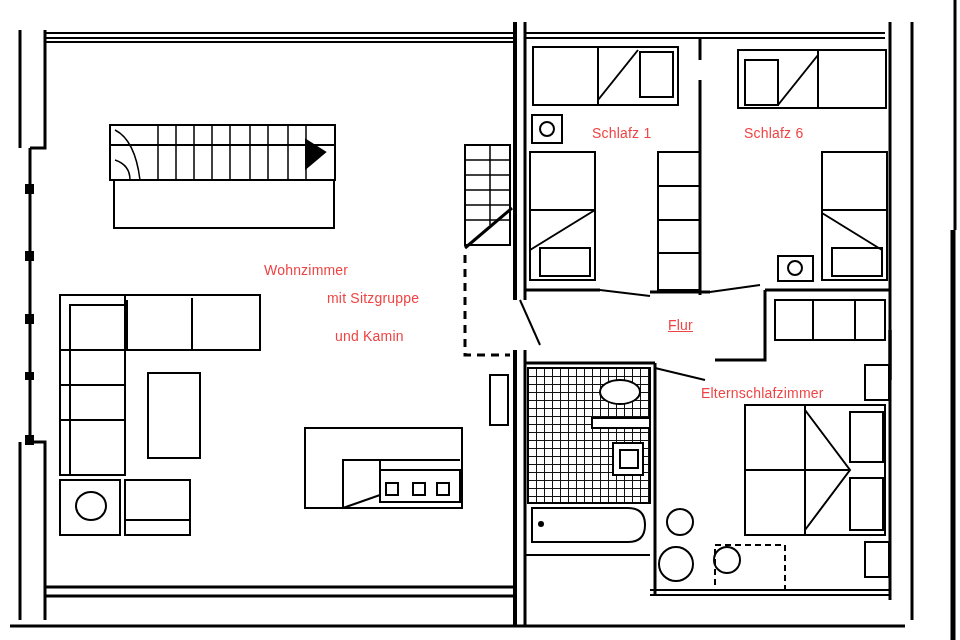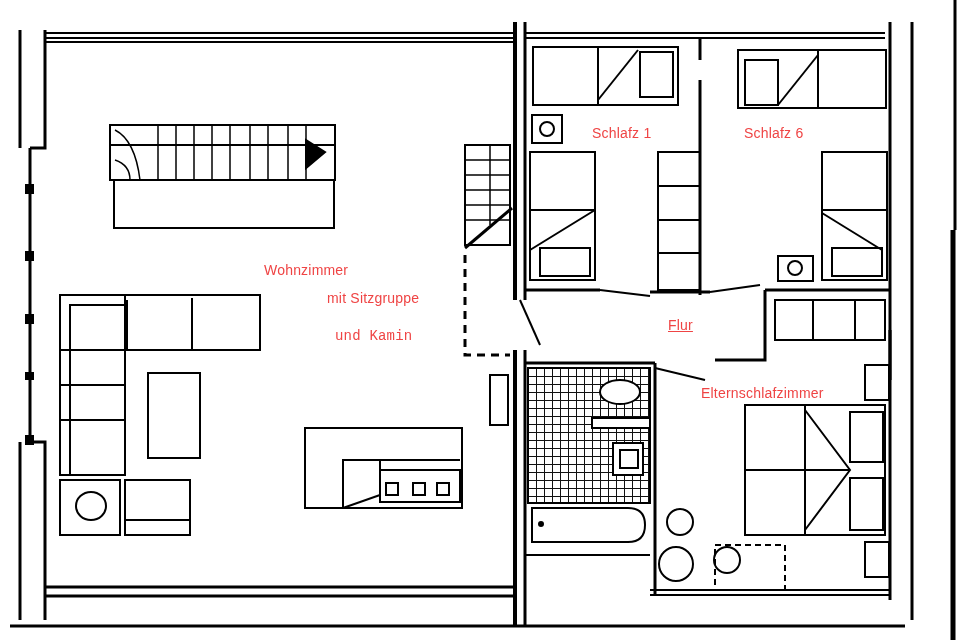--- a/index.html
+++ b/index.html
@@ -184,17 +184,17 @@
       <rect x="613" y="443" width="30" height="32" fill="#fff"></rect>
       <rect x="620" y="450" width="18" height="18"></rect>
       <path d="M532 508 H628 Q645 508 645 525 Q645 542 628 542 H532 Z"></path>
       <circle cx="541" cy="524" r="2" fill="#000"></circle>
     </g>
   </g>
 </svg>
 
 <div class="lbl" style="left:264px;top:262px;">Wohnzimmer</div>
 <div class="lbl" style="left:279px;top:290px;margin-left:48px;">mit Sitzgruppe</div>
-<div class="lbl" style="left:335px;top:328px;font-family:Liberation Mono, monospace;">und Kamin</div>
+<div class="lbl" style="left:335px;top:328px;">und Kamin</div>
 <div class="lbl" style="left:592px;top:125px;">Schlafz 1</div>
 <div class="lbl" style="left:744px;top:125px;">Schlafz 6</div>
 <div class="lbl" style="left:668px;top:317px;text-decoration:underline;">Flur</div>
 <div class="lbl" style="left:701px;top:385px;">Elternschlafzimmer</div>
 
 </body></html>

